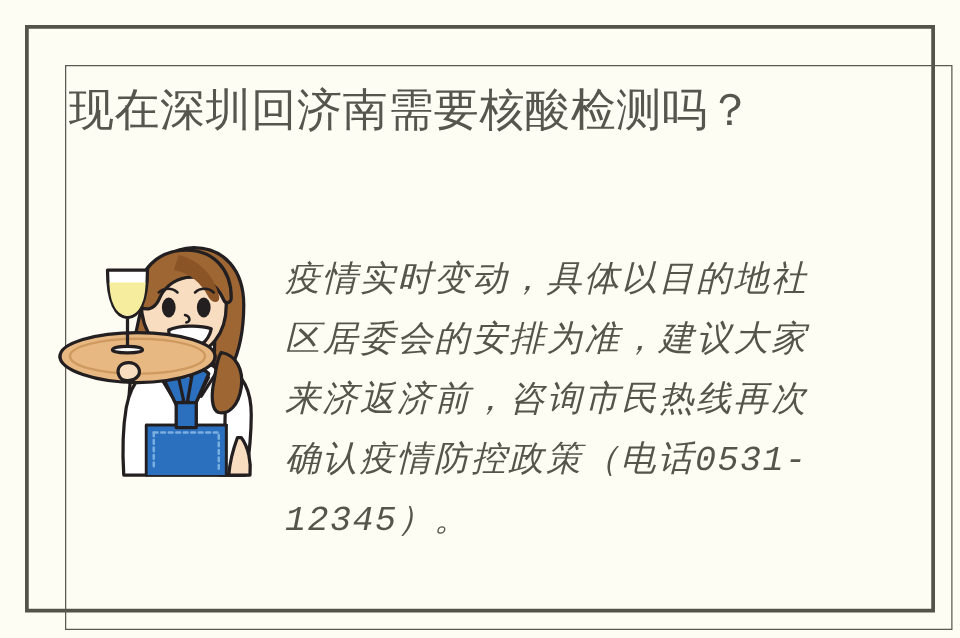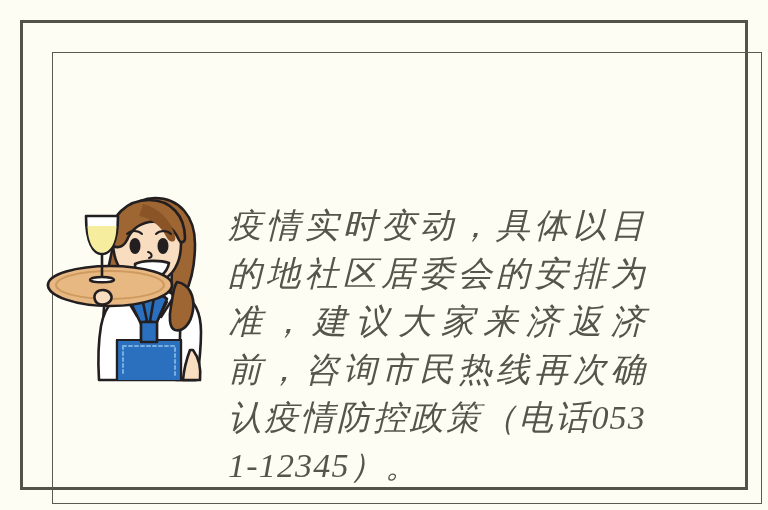--- a/index.html
+++ b/index.html
@@ -75,40 +75,41 @@
     width: 190px;
     height: 200px;
   }
   .illustration svg { display: block; }
 
   .body-text {
     position: absolute;
     left: 228px;
     top: 12px;
     width: 418px;
-    font-family: Liberation Serif, serif;
-    font-size: 34px;
+    font-family: Liberation Mono, monospace;
+    font-size: 28px;
     line-height: 48px;
     color: #56554b;
     letter-spacing: 1.2px;
     font-style: italic;
     text-align: justify;
     text-justify: inter-character;
     word-break: break-all;
   }
 </style>
 </head>
 <body>
 
 <div id="page">
 
   <div class="frame-outer">
     <div class="frame-inner"></div>
   </div>
 
+  <div class="title">现在深圳回济南需要核酸检测吗？</div>
 
   <div class="content">
 
     <div class="illustration">
       <svg width="190" height="200" viewBox="0 0 190 200" xmlns="http://www.w3.org/2000/svg">
         <g stroke="#231f20" stroke-width="2.6" stroke-linejoin="round" stroke-linecap="round">
 
           <path d="M62 106 C 60 128, 58 150, 60 168 C 61 178, 74 180, 76 170 C 79 152, 80 128, 80 108 Z" fill="#f8ddc0"></path>
 
           <path d="M96 98 C 74 102, 62 114, 58 136 C 55 154, 55 174, 56 190

